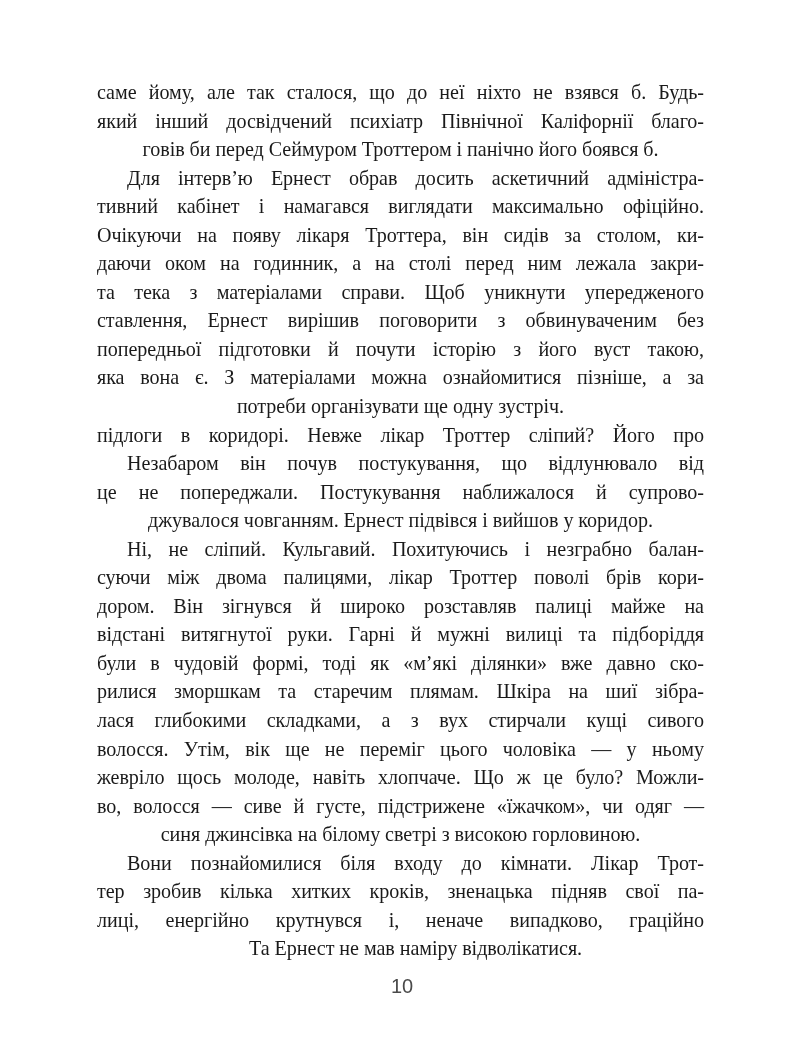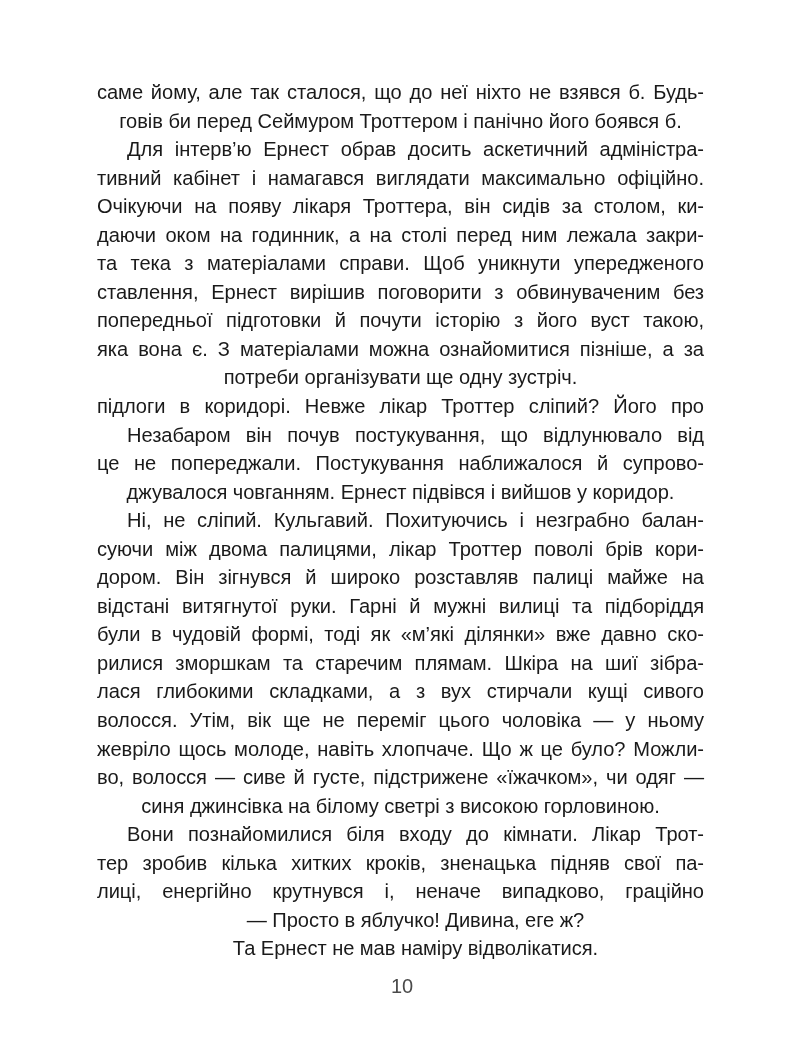--- a/index.html
+++ b/index.html
@@ -26,20 +26,21 @@
     width: 607px;
   }
   .para {
     margin: 0;
     font-size: 20.1px;
     line-height: 28.55px;
     letter-spacing: -0.05px;
     color: #1a1a1a;
     text-align: left;
     white-space: pre-wrap;
+    font-family: Liberation Serif, serif;
     -webkit-font-smoothing: antialiased;
   }
   .para .ln {
     display: block;
     white-space: pre;
     text-align: center;
   }
   
   .para .ln.j {
     text-align: justify;
@@ -60,24 +61,23 @@
     color: #4a4a4a;
     font-family: "Liberation Sans", sans-serif;
   }
 </style>
 </head>
 <body>
 
 <div class="page">
 
   <div class="text-block" id="text-block">
-      <p class="para"><span class="ln j">саме йому, але так сталося, що до неї ніхто не взявся б. Будь-</span><span class="ln">говів би перед Сеймуром Троттером і панічно його боявся б.</span></p>
+      <p class="para"><span class="ln j">саме йому, але так сталося, що до неї ніхто не взявся б. Будь-</span><span class="ln j">який інший досвідчений психіатр Північної Каліфорнії благо-</span><span class="ln">говів би перед Сеймуром Троттером і панічно його боявся б.</span></p>
       <p class="para"><span class="ln j"><span class="indent"></span><span>Для інтерв’ю Ернест обрав досить аскетичний адміністра-</span></span><span class="ln j">тивний кабінет і намагався виглядати максимально офіційно.</span><span class="ln j">Очікуючи на появу лікаря Троттера, він сидів за столом, ки-</span><span class="ln j">даючи оком на годинник, а на столі перед ним лежала закри-</span><span class="ln j">та тека з матеріалами справи. Щоб уникнути упередженого</span><span class="ln j">ставлення, Ернест вирішив поговорити з обвинуваченим без</span><span class="ln j">попередньої підготовки й почути історію з його вуст такою,</span><span class="ln j">яка вона є. З матеріалами можна ознайомитися пізніше, а за</span><span class="ln">потреби організувати ще одну зустріч.</span></p>
       <p class="para"><span class="ln j">підлоги в коридорі. Невже лікар Троттер сліпий? Його про</span><span class="ln j"><span class="indent"></span><span>Незабаром він почув постукування, що відлунювало від</span></span><span class="ln j">це не попереджали. Постукування наближалося й супрово-</span><span class="ln">джувалося човганням. Ернест підвівся і вийшов у коридор.</span></p>
       <p class="para"><span class="ln j"><span class="indent"></span><span>Ні, не сліпий. Кульгавий. Похитуючись і незграбно балан-</span></span><span class="ln j">суючи між двома палицями, лікар Троттер поволі брів кори-</span><span class="ln j">дором. Він зігнувся й широко розставляв палиці майже на</span><span class="ln j">відстані витягнутої руки. Гарні й мужні вилиці та підборіддя</span><span class="ln j">були в чудовій формі, тоді як «м’які ділянки» вже давно ско-</span><span class="ln j">рилися зморшкам та старечим плямам. Шкіра на шиї зібра-</span><span class="ln j">лася глибокими складками, а з вух стирчали кущі сивого</span><span class="ln j">волосся. Утім, вік ще не переміг цього чоловіка — у ньому</span><span class="ln j">жевріло щось молоде, навіть хлопчаче. Що ж це було? Можли-</span><span class="ln j">во, волосся — сиве й густе, підстрижене «їжачком», чи одяг —</span><span class="ln">синя джинсівка на білому светрі з високою горловиною.</span></p>
       <p class="para"><span class="ln j"><span class="indent"></span><span>Вони познайомилися біля входу до кімнати. Лікар Трот-</span></span><span class="ln j">тер зробив кілька хитких кроків, зненацька підняв свої па-</span><span class="ln j">лиці, енергійно крутнувся і, неначе випадково, граційно</span></p>
-      <p class="para"><span class="ln"><span class="indent"></span><span>— Просто в яблучко! Дивина, еге ж?</span></span></p>
       <p class="para"><span class="ln"><span class="indent"></span><span>Та Ернест не мав наміру відволікатися.</span></span></p>
     </div>
 
   <div class="page-number">10</div>
 
 </div>
 
 </body></html>

